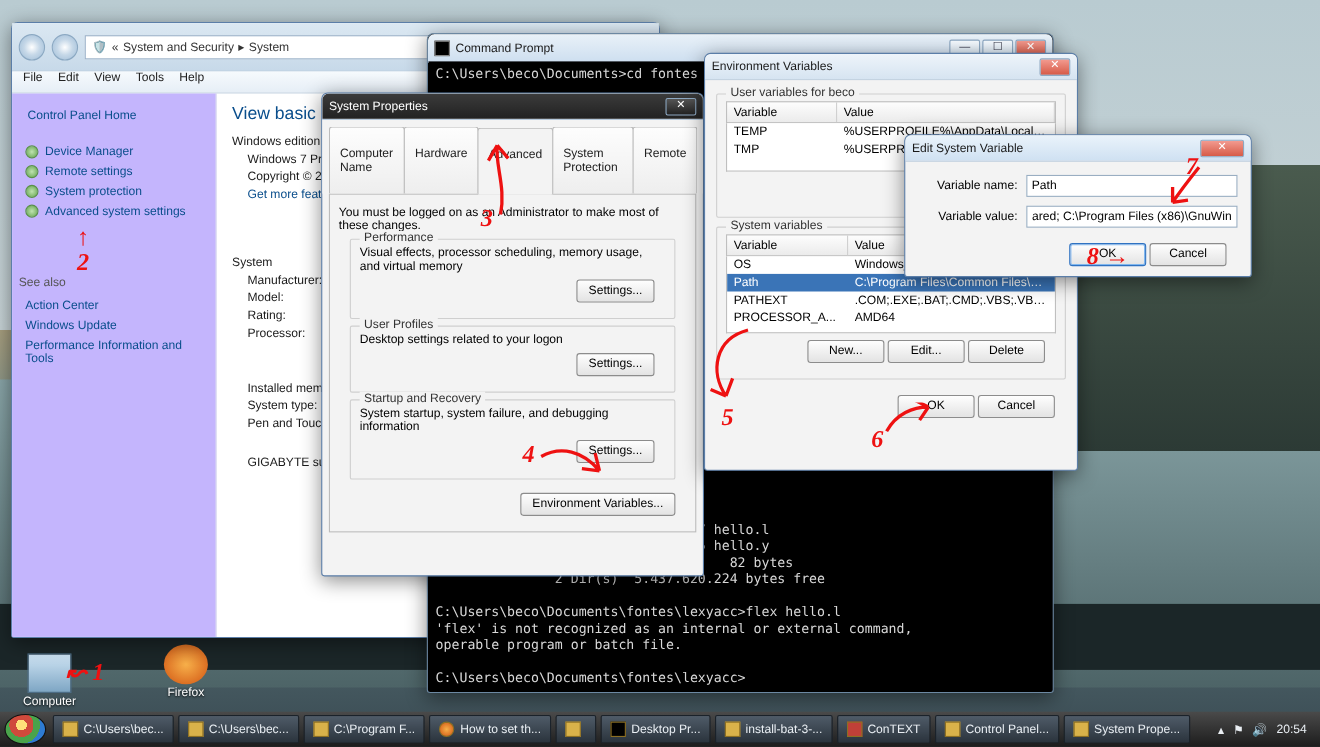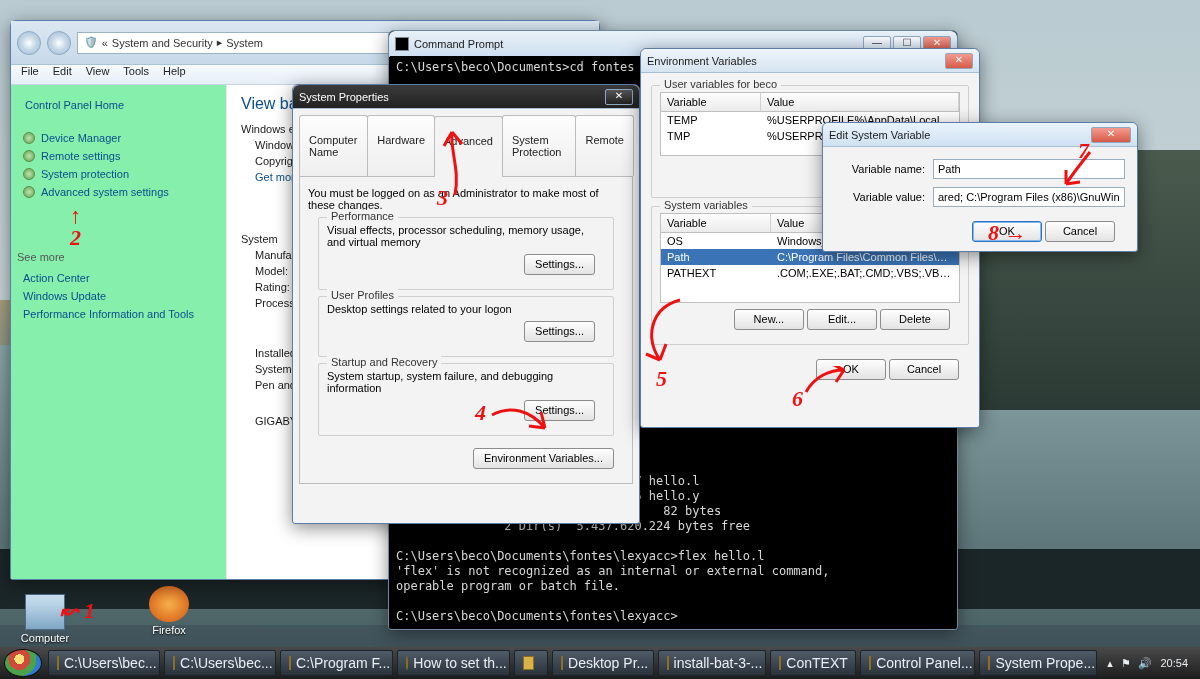--- a/index.html
+++ b/index.html
@@ -32,21 +32,21 @@
   .listbody .row.sel { background:#3a74b7; color:#fff; }
   input[type=text] { border:1px solid #9aaec2; height:20px; padding:1px 4px; font:inherit; background:#fff; }
 
   
   #cpwin { left:10px; top:20px; width:590px; height:560px; background:#fff; }
   #cpwin .glass { height:44px; background:linear-gradient(#dbe8f2,#c7d9e9); border-bottom:1px solid #aac2d8; display:flex; align-items:center; padding:0 6px; gap:6px;}
   .navball { width:24px; height:24px; border-radius:50%; background:radial-gradient(#fff 0%, #c6d8e8 45%, #9dbbd6 100%); border:1px solid #8ba8c2; }
   .addr { flex:1; height:22px; background:#fff; border:1px solid #9ab1c8; display:flex; align-items:center; padding:0 6px; gap:4px; color:#333; }
   #cpwin .menu { height:20px; background:linear-gradient(#f6fafd,#e6eef6); border-bottom:1px solid #c6d4e1; display:flex; gap:14px; padding:0 10px; align-items:flex-start; color:#222; }
   #cpwin .body { display:flex; height:calc(100% - 64px); }
-  #cpwin .side { width:216px; background:#86efac; border-right:1px solid #e4e9ee; padding:10px 6px; }
+  #cpwin .side { width:186px; background:#c4b5fd; border-right:1px solid #e4e9ee; padding:10px 6px; }
   #cpwin .side .hdr { color:#0a4e8c; font-weight:500; margin:4px 8px 8px; }
   .sideitem { display:flex; align-items:center; gap:6px; color:#0a4e8c; padding:3px 6px; cursor:pointer; }
   .sideitem .dot { width:12px; height:12px; border-radius:50%; background:radial-gradient(#bfe3b0,#5fa14a); border:1px solid #59904a; }
   #cpwin .main { flex:1; padding:10px 14px; color:#1a1a1a; }
   #cpwin .main h2 { color:#0a4e8c; font-weight:400; font-size:16px; margin:0 0 10px; }
   #cpwin .kv { margin:4px 0; }
   #cpwin a { color:#0a4e8c; text-decoration:none; }
   #cpwin .seealso { margin-top:50px; color:#555;}
   #cpwin .seealso .t { margin-bottom:6px;}
 
@@ -77,21 +77,21 @@
   #editwin .titlebar { background:linear-gradient(#eaf3fb,#cfe1f2);}
   #editwin .titlebar .wbtn.close { width:40px;}
   #editwin .form { padding:12px 12px 4px; }
   #editwin .form .frow { display:flex; align-items:center; margin-bottom:8px; gap:8px;}
   #editwin .form label { width:90px;text-align:right; }
   #editwin .form input { flex:1; }
 
   
   #taskbar { position:absolute; left:0; right:0; bottom:0; height:32px; background:linear-gradient(#4a4a4a,#1c1c1c); display:flex; align-items:center; padding:0 4px; }
   .start { width:38px; height:28px; border-radius:50%; background:radial-gradient(circle at 40% 35%, #ffe27a 0 18%, #d04a3c 0 40%, #4aa34b 0 62%, #2e7bd1 0 100%); border:1px solid #111; margin-right:4px;}
-  .taskbtn { height:26px; background:linear-gradient(#4f5b68,#2a333c); border:1px solid #1a222a; border-radius:2px; color:#e9eef3; padding:0 8px; margin:0 2px; display:flex; align-items:center; gap:5px; max-width:120px; overflow:hidden; white-space:nowrap; font-size:14px;}
+  .taskbtn { height:26px; background:linear-gradient(#4f5b68,#2a333c); border:1px solid #1a222a; border-radius:2px; color:#e9eef3; padding:0 8px; margin:0 2px; display:flex; align-items:center; gap:5px; max-width:120px; overflow:hidden; white-space:nowrap; font-size:11px;}
   .taskbtn .ic { width:14px; height:14px; background:#d9b24a; border:1px solid #8c6f23; }
   .tray { margin-left:auto; display:flex; align-items:center; gap:8px; color:#e9eef3; padding:0 8px;}
 
   
   .dicon { position:absolute; width:62px; text-align:center; color:#fff; text-shadow:0 1px 2px #000; font-size:11px;}
   .dicon .img { width:40px; height:36px; margin:0 auto 2px; }
 
   
   .anno { position:absolute; color:#e11; font: italic 700 22px/1 "Comic Sans MS", cursive; pointer-events:none; z-index:200;}
   .arrow { position:absolute; z-index:200; pointer-events:none; }
@@ -152,21 +152,21 @@
         </div>
       <div class="sideitem">
           <span class="dot"></span>
           <span>System protection</span>
         </div>
       <div class="sideitem">
           <span class="dot"></span>
           <span>Advanced system settings</span>
         </div>
       <div class="seealso">
-        <div class="t">See more</div>
+        <div class="t">See also</div>
         <div class="sideitem" style="color:#0a4e8c">
             <span>Action Center</span>
           </div>
         <div class="sideitem">
             <span>Windows Update</span>
           </div>
         <div class="sideitem">
             <span>Performance Information and Tools</span>
           </div>
       </div>
@@ -298,20 +298,24 @@
             <div style="width:110px">OS</div>
             <div style="flex:1">Windows_NT</div>
           </div>
         <div class="row sel">
             <div style="width:110px">Path</div>
             <div style="flex:1">C:\Program Files\Common Files\Microsoft...</div>
           </div>
         <div class="row">
             <div style="width:110px">PATHEXT</div>
             <div style="flex:1">.COM;.EXE;.BAT;.CMD;.VBS;.VBE;.JS;...</div>
+          </div>
+        <div class="row">
+            <div style="width:110px">PROCESSOR_A...</div>
+            <div style="flex:1">AMD64</div>
           </div>
       </div>
       <div class="btnrow">
         <span class="btn">New...</span>
         <span class="btn">Edit...</span>
         <span class="btn">Delete</span>
       </div>
     </div>
     <div class="btnrow">
       <span class="btn">OK</span>

